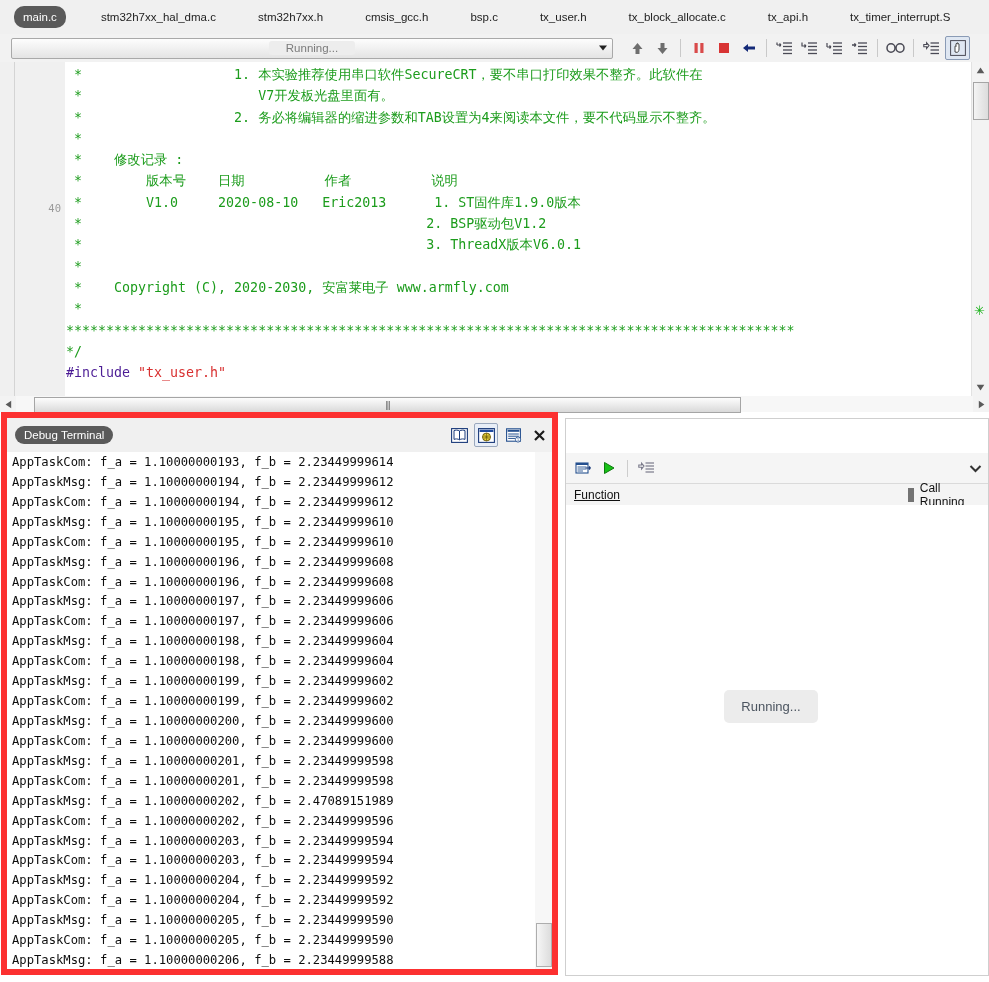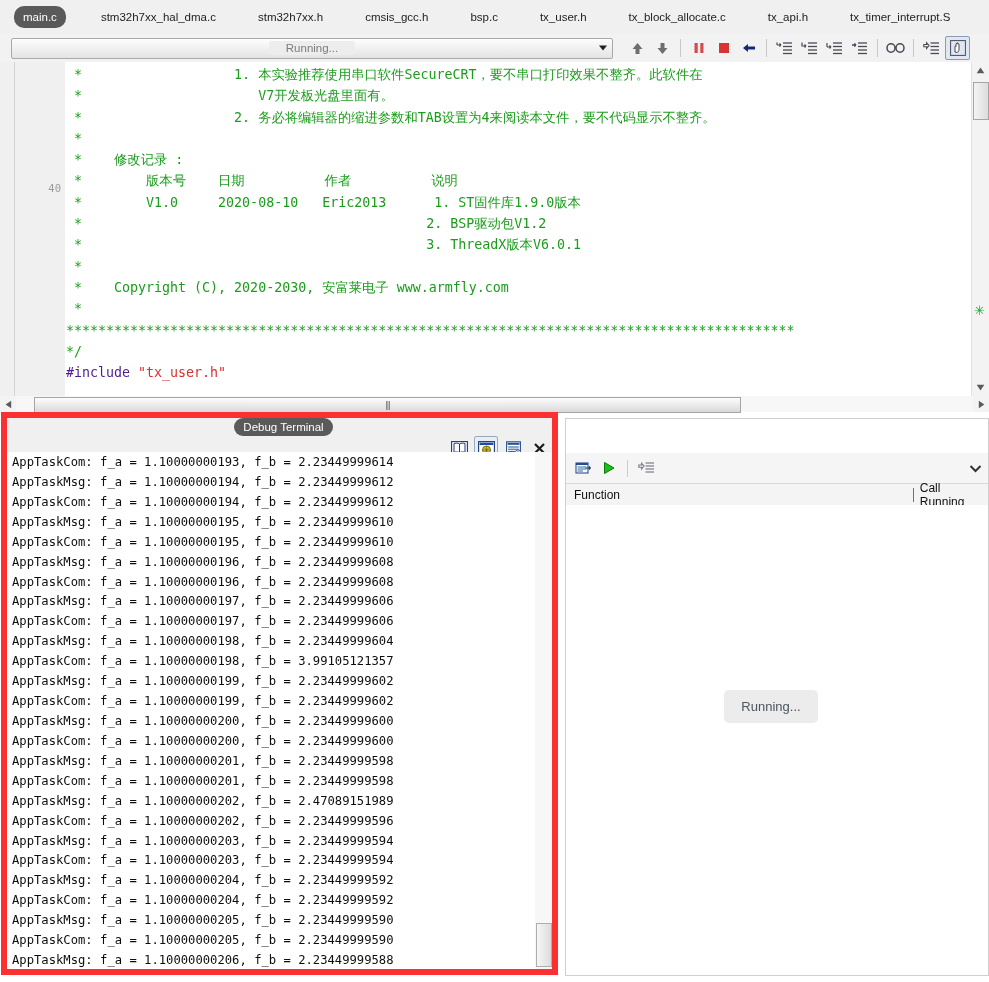--- a/index.html
+++ b/index.html
@@ -131,21 +131,21 @@
     border:6px solid #fc3030;box-sizing:border-box;background:#ffffff;
   }
 
   
   .dt{
     position:absolute;left:7px;top:418px;width:545px;height:551px;
     background:#ffffff;overflow:hidden;
   }
   .dt-head{
     position:absolute;left:0;top:0;width:545px;height:34px;
-    background:#f0f0f0;display:flex;align-items:center;flex-direction:column;
+    background:#f0f0f0;display:flex;align-items:center;
   }
   .panel-pill{
     margin-left:8px;background:#5a5a5a;color:#ffffff;font-size:11.5px;
     padding:3px 9px;border-radius:10px;
   }
   .dt-head-icons{margin-left:auto;display:flex;align-items:center;padding-right:2px;}
   .ic{width:22px;height:22px;display:flex;align-items:center;justify-content:center;margin:0 2px;}
   .ic.sel{border:1px solid #9aa8bd;background:#e8eef7;border-radius:2px;}
   .dt-close{
     width:22px;height:22px;display:flex;align-items:center;justify-content:center;
@@ -183,21 +183,21 @@
   .cs-tsep{width:1px;height:17px;background:#cdcdcd;margin:0 6px;}
   .cs-chev{
     margin-left:auto;width:26px;height:26px;display:flex;align-items:center;
     justify-content:center;font-size:13px;color:#333;
   }
   .cs-cols{
     position:absolute;left:0;top:64px;width:422px;height:22px;
     background:#f4f4f4;border-top:1px solid #dadada;border-bottom:1px solid #c8c8c8;
     display:flex;align-items:center;font-size:12px;color:#111;
   }
-  .cs-col1{width:350px;padding-left:8px;border-right:1px solid #737373;box-sizing:border-box;}
+  .cs-col1{width:350px;padding-left:8px;border-right:6px solid #737373;box-sizing:border-box;text-decoration:underline;}
   .cs-col2{padding-left:6px;}
   .cs-area{
     position:absolute;left:0;top:86px;width:422px;height:470px;background:#ffffff;
     display:flex;align-items:center;justify-content:center;
   }
   .running-chip{
     background:#ececec;color:#4c5560;font-size:13px;
     padding:9px 17px;border-radius:5px;
     position:relative;top:-34px;left:-6px;
   }
@@ -347,21 +347,21 @@
       <svg width="16" height="16" viewBox="0 0 16 16">
         <rect x="0.6" y="0.6" width="14.8" height="14.8" fill="none" stroke="#4a4a55" stroke-width="1"></rect>
         <path d="M5 12 L5 6.5 C5 5.8 6 5.8 6 6.5 L6 4 C6 3.3 7 3.3 7 4 L7 3.3 C7 2.6 8 2.6 8 3.3 L8 4.2 C8 3.6 9 3.6 9 4.3 L9 9 C9 11 8 12.4 7 12.4 Z" fill="#fff" stroke="#333" stroke-width="0.9"></path>
       </svg>
     </div>
   </div>
 
   <div class="editor">
     <div class="ed-leftmargin"></div>
     <div class="ed-gutter">
-      <div class="ln" style="top:120px">40</div>
+      <div class="ln" style="top:140px">40</div>
     </div>
 
     <div class="code"><span class="cmt"> *                   1. 本实验推荐使用串口软件SecureCRT，要不串口打印效果不整齐。此软件在</span>
 <span class="cmt"> *                      V7开发板光盘里面有。</span>
 <span class="cmt"> *                   2. 务必将编辑器的缩进参数和TAB设置为4来阅读本文件，要不代码显示不整齐。</span>
 <span class="cmt"> *</span>
 <span class="cmt"> *    修改记录 :</span>
 <span class="cmt"> *        版本号    日期          作者          说明</span>
 <span class="cmt"> *        V1.0     2020-08-10   Eric2013      1. ST固件库1.9.0版本</span>
 <span class="cmt"> *                                           2. BSP驱动包V1.2</span>
@@ -452,21 +452,21 @@
     <div class="dt-body"><span>AppTaskCom: f_a = 1.10000000193, f_b = 2.23449999614</span>
 <span>AppTaskMsg: f_a = 1.10000000194, f_b = 2.23449999612</span>
 <span>AppTaskCom: f_a = 1.10000000194, f_b = 2.23449999612</span>
 <span>AppTaskMsg: f_a = 1.10000000195, f_b = 2.23449999610</span>
 <span>AppTaskCom: f_a = 1.10000000195, f_b = 2.23449999610</span>
 <span>AppTaskMsg: f_a = 1.10000000196, f_b = 2.23449999608</span>
 <span>AppTaskCom: f_a = 1.10000000196, f_b = 2.23449999608</span>
 <span>AppTaskMsg: f_a = 1.10000000197, f_b = 2.23449999606</span>
 <span>AppTaskCom: f_a = 1.10000000197, f_b = 2.23449999606</span>
 <span>AppTaskMsg: f_a = 1.10000000198, f_b = 2.23449999604</span>
-<span>AppTaskCom: f_a = 1.10000000198, f_b = 3.99105121357</span>
+<span>AppTaskCom: f_a = 1.10000000198, f_b = 2.23449999604</span>
 <span>AppTaskMsg: f_a = 1.10000000199, f_b = 2.23449999602</span>
 <span>AppTaskCom: f_a = 1.10000000199, f_b = 2.23449999602</span>
 <span>AppTaskMsg: f_a = 1.10000000200, f_b = 2.23449999600</span>
 <span>AppTaskCom: f_a = 1.10000000200, f_b = 2.23449999600</span>
 <span>AppTaskMsg: f_a = 1.10000000201, f_b = 2.23449999598</span>
 <span>AppTaskCom: f_a = 1.10000000201, f_b = 2.23449999598</span>
 <span>AppTaskMsg: f_a = 1.10000000202, f_b = 2.47089151989</span>
 <span>AppTaskCom: f_a = 1.10000000202, f_b = 2.23449999596</span>
 <span>AppTaskMsg: f_a = 1.10000000203, f_b = 2.23449999594</span>
 <span>AppTaskCom: f_a = 1.10000000203, f_b = 2.23449999594</span>

